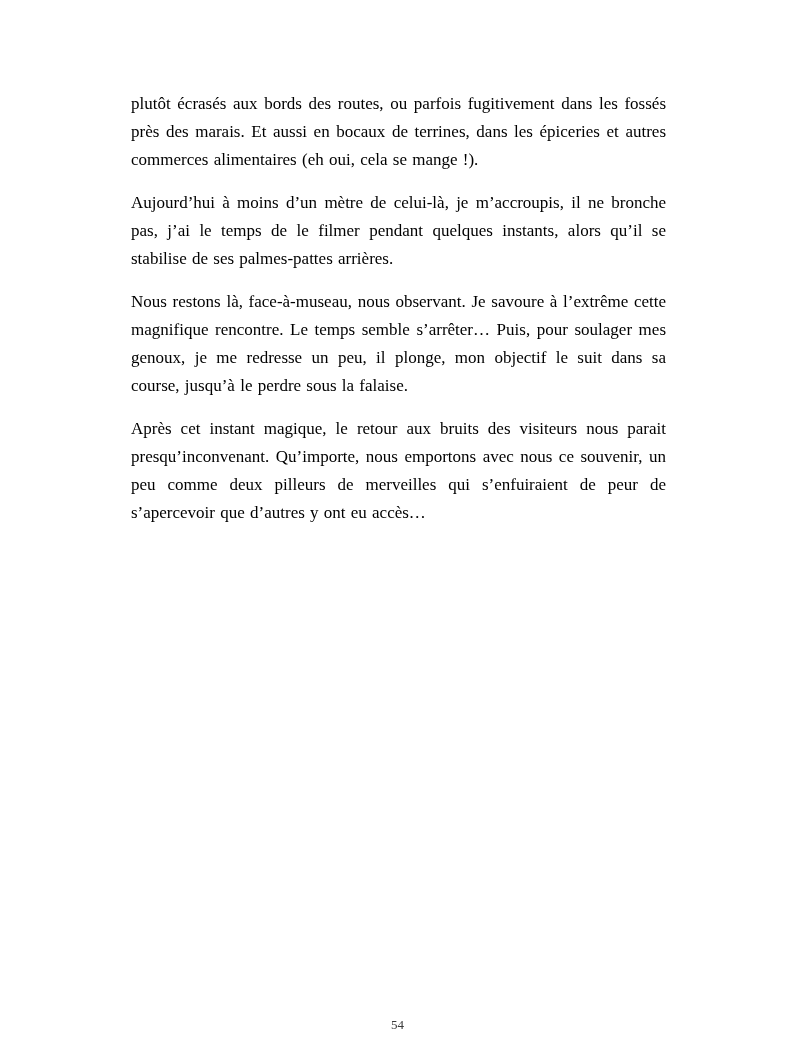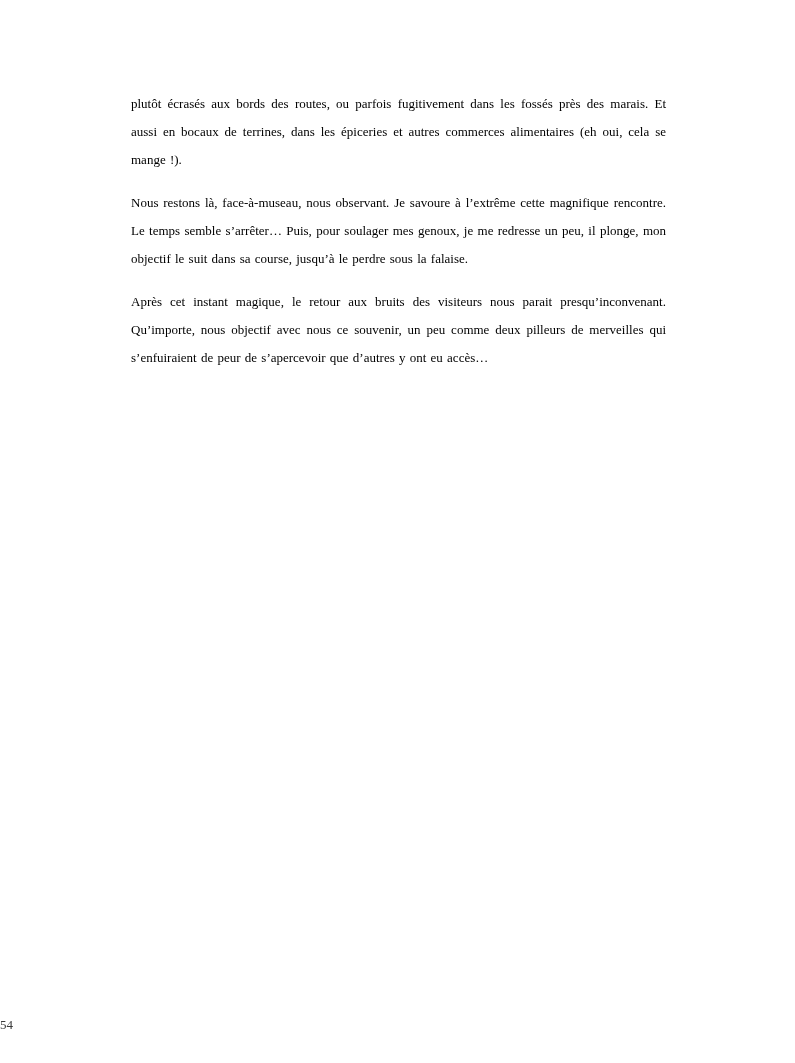--- a/index.html
+++ b/index.html
@@ -17,40 +17,41 @@
       overflow: hidden;
     }
     .content {
       position: absolute;
       left: 131px;
       top: 90px;
       width: 535px;
     }
     .content p {
       margin: 0 0 15px 0;
-      font-size: 13px;
+      font-size: 17px;
       line-height: 28px;
       text-align: justify;
       text-justify: inter-word;
       word-spacing: 1px;
     }
     .page-number {
       position: absolute;
       left: 0;
       bottom: 30px;
       width: 100%;
-      text-align: left;
+      text-align: center;
       font-size: 13px;
       color: #3a3a3a;
       font-family: "Liberation Serif", serif;
     }
   </style>
 </head>
 <body>
 
 <div class="page">
   <div class="content">
     <p>plutôt écrasés aux bords des routes, ou parfois fugitivement dans les fossés près des marais. Et aussi en bocaux de terrines, dans les épiceries et autres commerces alimentaires (eh oui, cela se mange !).</p>
+    <p>Aujourd’hui à moins d’un mètre de celui-là, je m’accroupis, il ne bronche pas, j’ai le temps de le filmer pendant quelques instants, alors qu’il se stabilise de ses palmes-pattes arrières.</p>
     <p>Nous restons là, face-à-museau, nous observant. Je savoure à l’extrême cette magnifique rencontre. Le temps semble s’arrêter… Puis, pour soulager mes genoux, je me redresse un peu, il plonge, mon objectif le suit dans sa course, jusqu’à le perdre sous la falaise.</p>
-    <p>Après cet instant magique, le retour aux bruits des visiteurs nous parait presqu’inconvenant. Qu’importe, nous objectif avec nous ce souvenir, un peu comme deux pilleurs de merveilles qui s’enfuiraient de peur de s’apercevoir que d’autres y ont eu accès…</p>
+    <p>Après cet instant magique, le retour aux bruits des visiteurs nous parait presqu’inconvenant. Qu’importe, nous emportons avec nous ce souvenir, un peu comme deux pilleurs de merveilles qui s’enfuiraient de peur de s’apercevoir que d’autres y ont eu accès…</p>
   </div>
   <div class="page-number">54</div>
 </div>
 
 </body></html>

